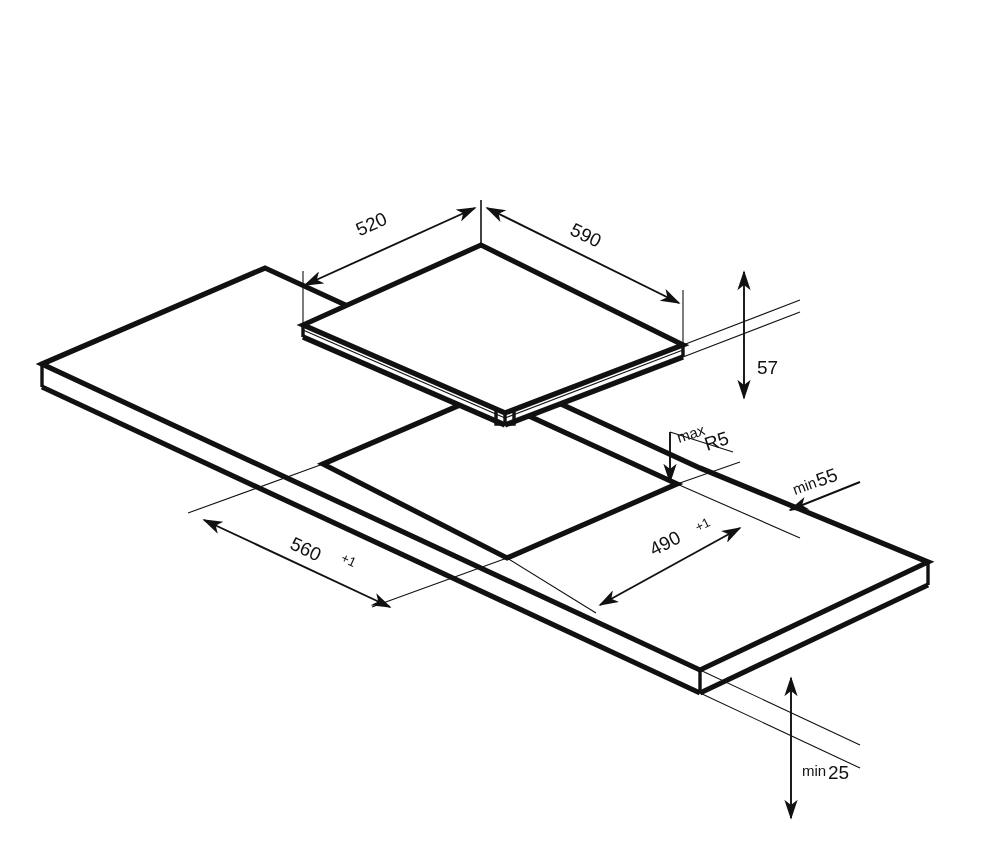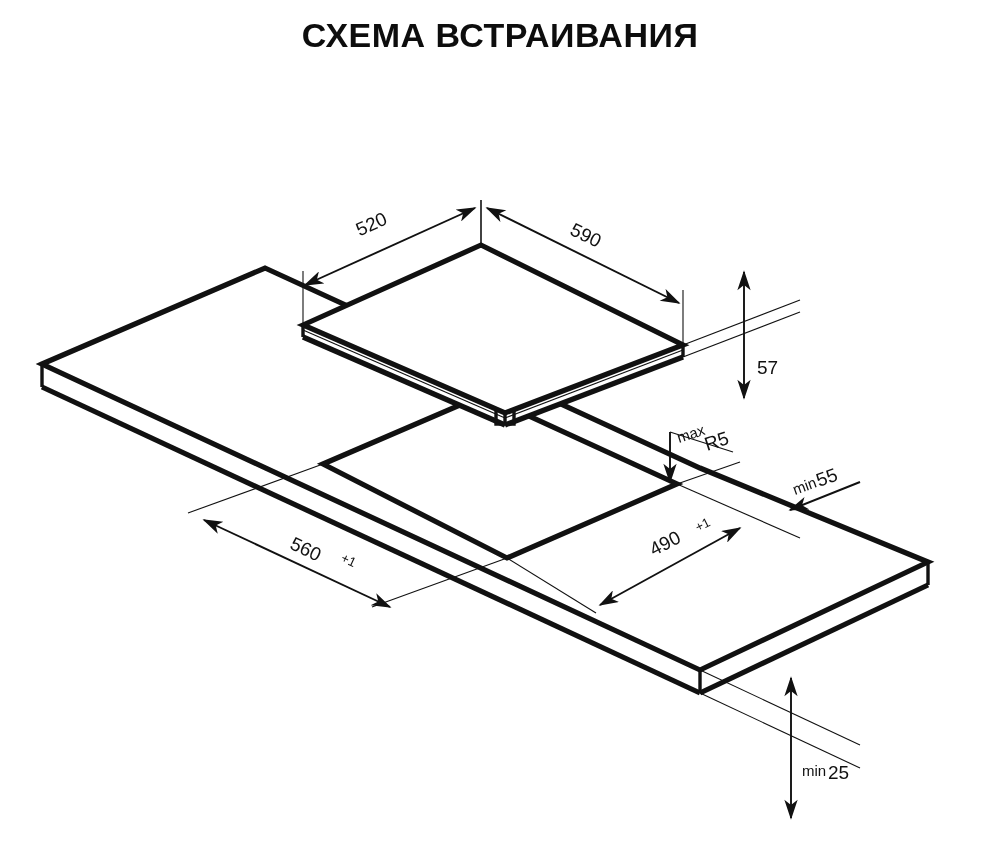--- a/index.html
+++ b/index.html
@@ -86,21 +86,20 @@
     font-family: "Liberation Sans", sans-serif;
     font-size: 13px;
     fill: #111111;
   }
 </style>
 </head>
 <body>
 
 <div id="page">
 
-  <div id="diagram-title">СХЕМА ВСТРАИВАНИЯ</div>
 
   <svg id="drawing-canvas" viewBox="0 0 1000 849">
 
     <defs>
       <marker id="arrowEnd" viewBox="0 0 12 8" refX="11" refY="4" markerWidth="11" markerHeight="7" orient="auto-start-reverse">
         <path d="M0,0 L12,4 L0,8 L3.2,4 Z" fill="#111111"></path>
       </marker>
       <marker id="arrowStart" viewBox="0 0 12 8" refX="1" refY="4" markerWidth="11" markerHeight="7" orient="auto">
         <path d="M12,0 L0,4 L12,8 L8.8,4 Z" fill="#111111"></path>
       </marker>

